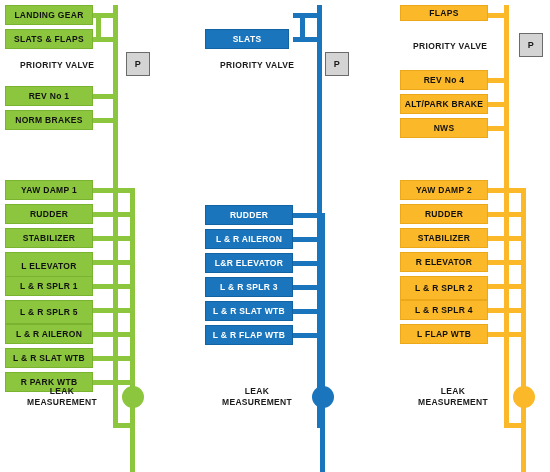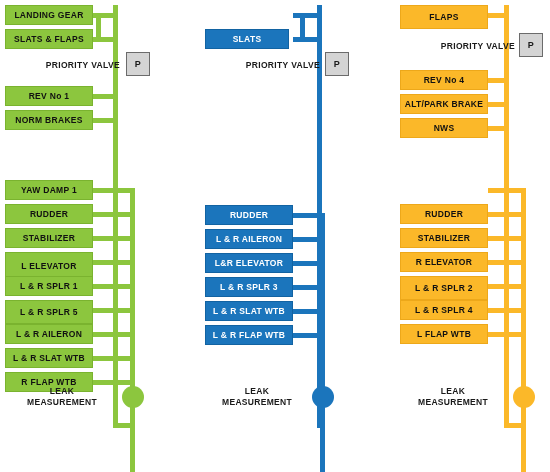--- a/index.html
+++ b/index.html
@@ -4,21 +4,21 @@
 <style>
   html,body{margin:0;padding:0;background:#ffffff;}
   body{width:550px;height:472px;font-family:"Liberation Sans",sans-serif;overflow:hidden;}
   #diagram{position:relative;width:550px;height:472px;}
 
   .pipe{position:absolute;}
   .valve{position:absolute;box-sizing:border-box;background:#d4d4d4;border:1.5px solid #6b6b6b;
          display:flex;align-items:center;justify-content:center;
          font-size:9px;font-weight:bold;color:#1a1a1a;letter-spacing:.5px;}
   .valve-label{position:absolute;font-size:8.5px;font-weight:bold;color:#1a1a1a;
-               letter-spacing:.35px;text-align:right;white-space:nowrap;}
+               letter-spacing:.35px;white-space:nowrap;}
 
   .node{position:absolute;border-radius:50%;}
 
   .leak-label{position:absolute;font-size:8.5px;font-weight:bold;color:#1a1a1a;
               letter-spacing:.3px;text-align:center;line-height:11px;white-space:nowrap;}
 
   .cbox{position:absolute;box-sizing:border-box;display:flex;align-items:center;
         justify-content:center;font-size:8.5px;font-weight:bold;color:#111111;
         letter-spacing:.3px;white-space:nowrap;}
   .cbox.green{background:#8CC63E;border:1px solid #7ab32f;}
@@ -52,21 +52,21 @@
     <div class="cbox green" style="left: 5px; top: 252px; width: 88px; height: 28px;">L ELEVATOR</div>
     <div class="pipe" style="left: 93px; top: 259.5px; width: 42px; height: 5px; background: rgb(140, 198, 62);"></div>
     <div class="cbox green" style="left: 5px; top: 276px; width: 88px; height: 20px;">L &amp; R SPLR 1</div>
     <div class="pipe" style="left: 93px; top: 283.5px; width: 42px; height: 5px; background: rgb(140, 198, 62);"></div>
     <div class="cbox green" style="left: 5px; top: 300px; width: 88px; height: 24px;">L &amp; R SPLR 5</div>
     <div class="pipe" style="left: 93px; top: 307.5px; width: 42px; height: 5px; background: rgb(140, 198, 62);"></div>
     <div class="cbox green" style="left: 5px; top: 324px; width: 88px; height: 20px;">L &amp; R AILERON</div>
     <div class="pipe" style="left: 93px; top: 331.5px; width: 42px; height: 5px; background: rgb(140, 198, 62);"></div>
     <div class="cbox green" style="left: 5px; top: 348px; width: 88px; height: 20px;">L &amp; R SLAT WTB</div>
     <div class="pipe" style="left: 93px; top: 355.5px; width: 42px; height: 5px; background: rgb(140, 198, 62);"></div>
-    <div class="cbox green" style="left: 5px; top: 372px; width: 88px; height: 20px;">R FLAP WTB</div>
+    <div class="cbox green" style="left: 5px; top: 372px; width: 88px; height: 20px;">R PARK WTB</div>
     <div class="pipe" style="left: 93px; top: 379.5px; width: 42px; height: 5px; background: rgb(140, 198, 62);"></div>
     <div class="pipe" style="left: 130px; top: 187.5px; width: 5px; height: 240.5px; background: rgb(140, 198, 62);"></div>
     <div class="pipe" style="left: 113px; top: 423px; width: 22px; height: 5px; background: rgb(140, 198, 62);"></div>
     <div class="pipe" style="left: 130px; top: 423px; width: 5px; height: 49px; background: rgb(140, 198, 62);"></div>
     <div class="node" style="left: 121.5px; top: 386px; width: 22px; height: 22px; background: rgb(140, 198, 62);"></div>
     <div class="leak-label" style="left: 18px; top: 386px; width: 88px;">
       <div>LEAK</div>
       <div>MEASUREMENT</div>
     </div>
     <div class="pipe" style="left: 317px; top: 5px; width: 5px; height: 418px; background: rgb(27, 117, 188);"></div>
@@ -92,32 +92,33 @@
     <div class="pipe" style="left: 293px; top: 332.5px; width: 32px; height: 5px; background: rgb(27, 117, 188);"></div>
     <div class="pipe" style="left: 320px; top: 212.5px; width: 5px; height: 215.5px; background: rgb(27, 117, 188);"></div>
     <div class="pipe" style="left: 317px; top: 423px; width: 8px; height: 5px; background: rgb(27, 117, 188);"></div>
     <div class="pipe" style="left: 320px; top: 423px; width: 5px; height: 49px; background: rgb(27, 117, 188);"></div>
     <div class="node" style="left: 311.5px; top: 386px; width: 22px; height: 22px; background: rgb(27, 117, 188);"></div>
     <div class="leak-label" style="left: 213px; top: 386px; width: 88px;">
       <div>LEAK</div>
       <div>MEASUREMENT</div>
     </div>
     <div class="pipe" style="left: 504px; top: 5px; width: 5px; height: 418px; background: rgb(251, 184, 41);"></div>
-    <div class="cbox yellow" style="left: 400px; top: 5px; width: 88px; height: 24px;">FLAPS</div>
+    <div class="cbox yellow" style="left: 400px; top: 5px; width: 88px; height: 16px;">FLAPS</div>
     <div class="pipe" style="left: 488px; top: 12.5px; width: 21px; height: 5px; background: rgb(251, 184, 41);"></div>
     <div class="valve-label" style="left: 413px; top: 41px; width: 102px;">PRIORITY VALVE</div>
     <div class="valve" style="left: 519px; top: 33px; width: 24px; height: 24px;">
       <span>P</span>
     </div>
     <div class="cbox yellow" style="left: 400px; top: 70px; width: 88px; height: 20px;">REV No 4</div>
     <div class="pipe" style="left: 488px; top: 77.5px; width: 21px; height: 5px; background: rgb(251, 184, 41);"></div>
     <div class="cbox yellow" style="left: 400px; top: 94px; width: 88px; height: 20px;">ALT/PARK BRAKE</div>
     <div class="pipe" style="left: 488px; top: 101.5px; width: 21px; height: 5px; background: rgb(251, 184, 41);"></div>
     <div class="cbox yellow" style="left: 400px; top: 118px; width: 88px; height: 20px;">NWS</div>
     <div class="pipe" style="left: 488px; top: 125.5px; width: 21px; height: 5px; background: rgb(251, 184, 41);"></div>
+    <div class="cbox yellow" style="left: 400px; top: 180px; width: 88px; height: 20px;">YAW DAMP 2</div>
     <div class="pipe" style="left: 488px; top: 187.5px; width: 38px; height: 5px; background: rgb(251, 184, 41);"></div>
     <div class="cbox yellow" style="left: 400px; top: 204px; width: 88px; height: 20px;">RUDDER</div>
     <div class="pipe" style="left: 488px; top: 211.5px; width: 38px; height: 5px; background: rgb(251, 184, 41);"></div>
     <div class="cbox yellow" style="left: 400px; top: 228px; width: 88px; height: 20px;">STABILIZER</div>
     <div class="pipe" style="left: 488px; top: 235.5px; width: 38px; height: 5px; background: rgb(251, 184, 41);"></div>
     <div class="cbox yellow" style="left: 400px; top: 252px; width: 88px; height: 20px;">R ELEVATOR</div>
     <div class="pipe" style="left: 488px; top: 259.5px; width: 38px; height: 5px; background: rgb(251, 184, 41);"></div>
     <div class="cbox yellow" style="left: 400px; top: 276px; width: 88px; height: 24px;">L &amp; R SPLR 2</div>
     <div class="pipe" style="left: 488px; top: 283.5px; width: 38px; height: 5px; background: rgb(251, 184, 41);"></div>
     <div class="cbox yellow" style="left: 400px; top: 300px; width: 88px; height: 20px;">L &amp; R SPLR 4</div>

